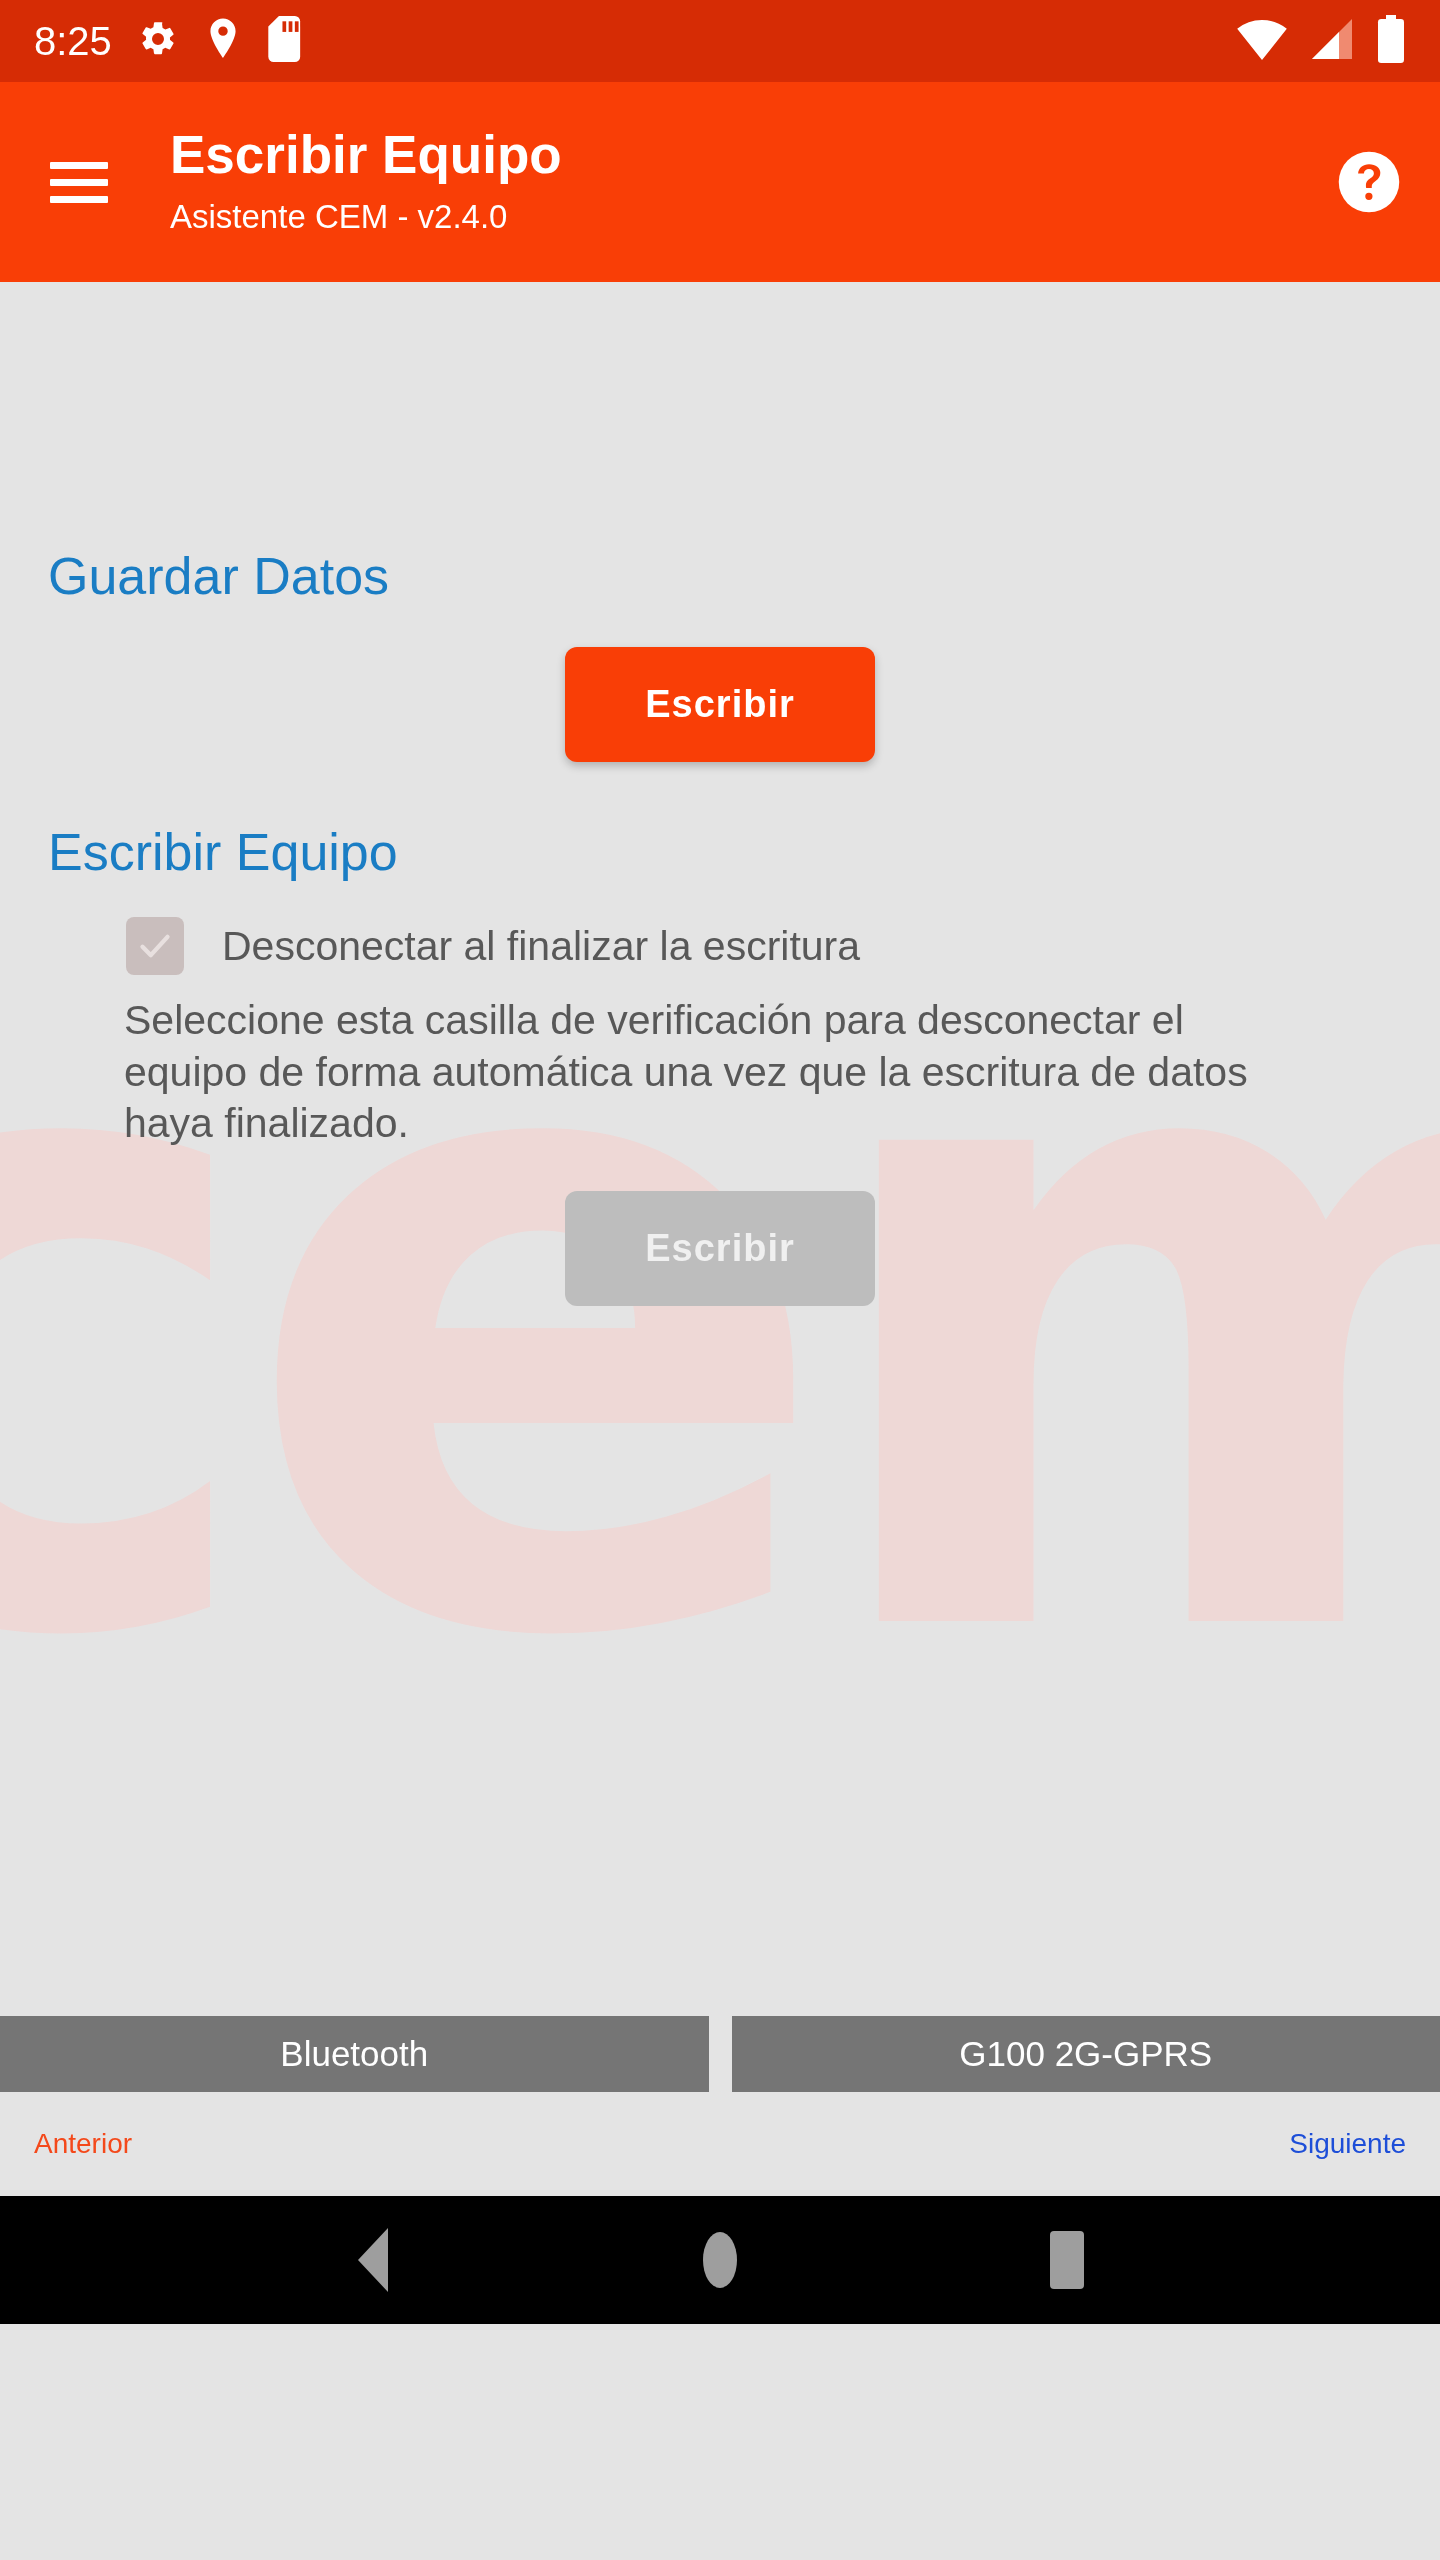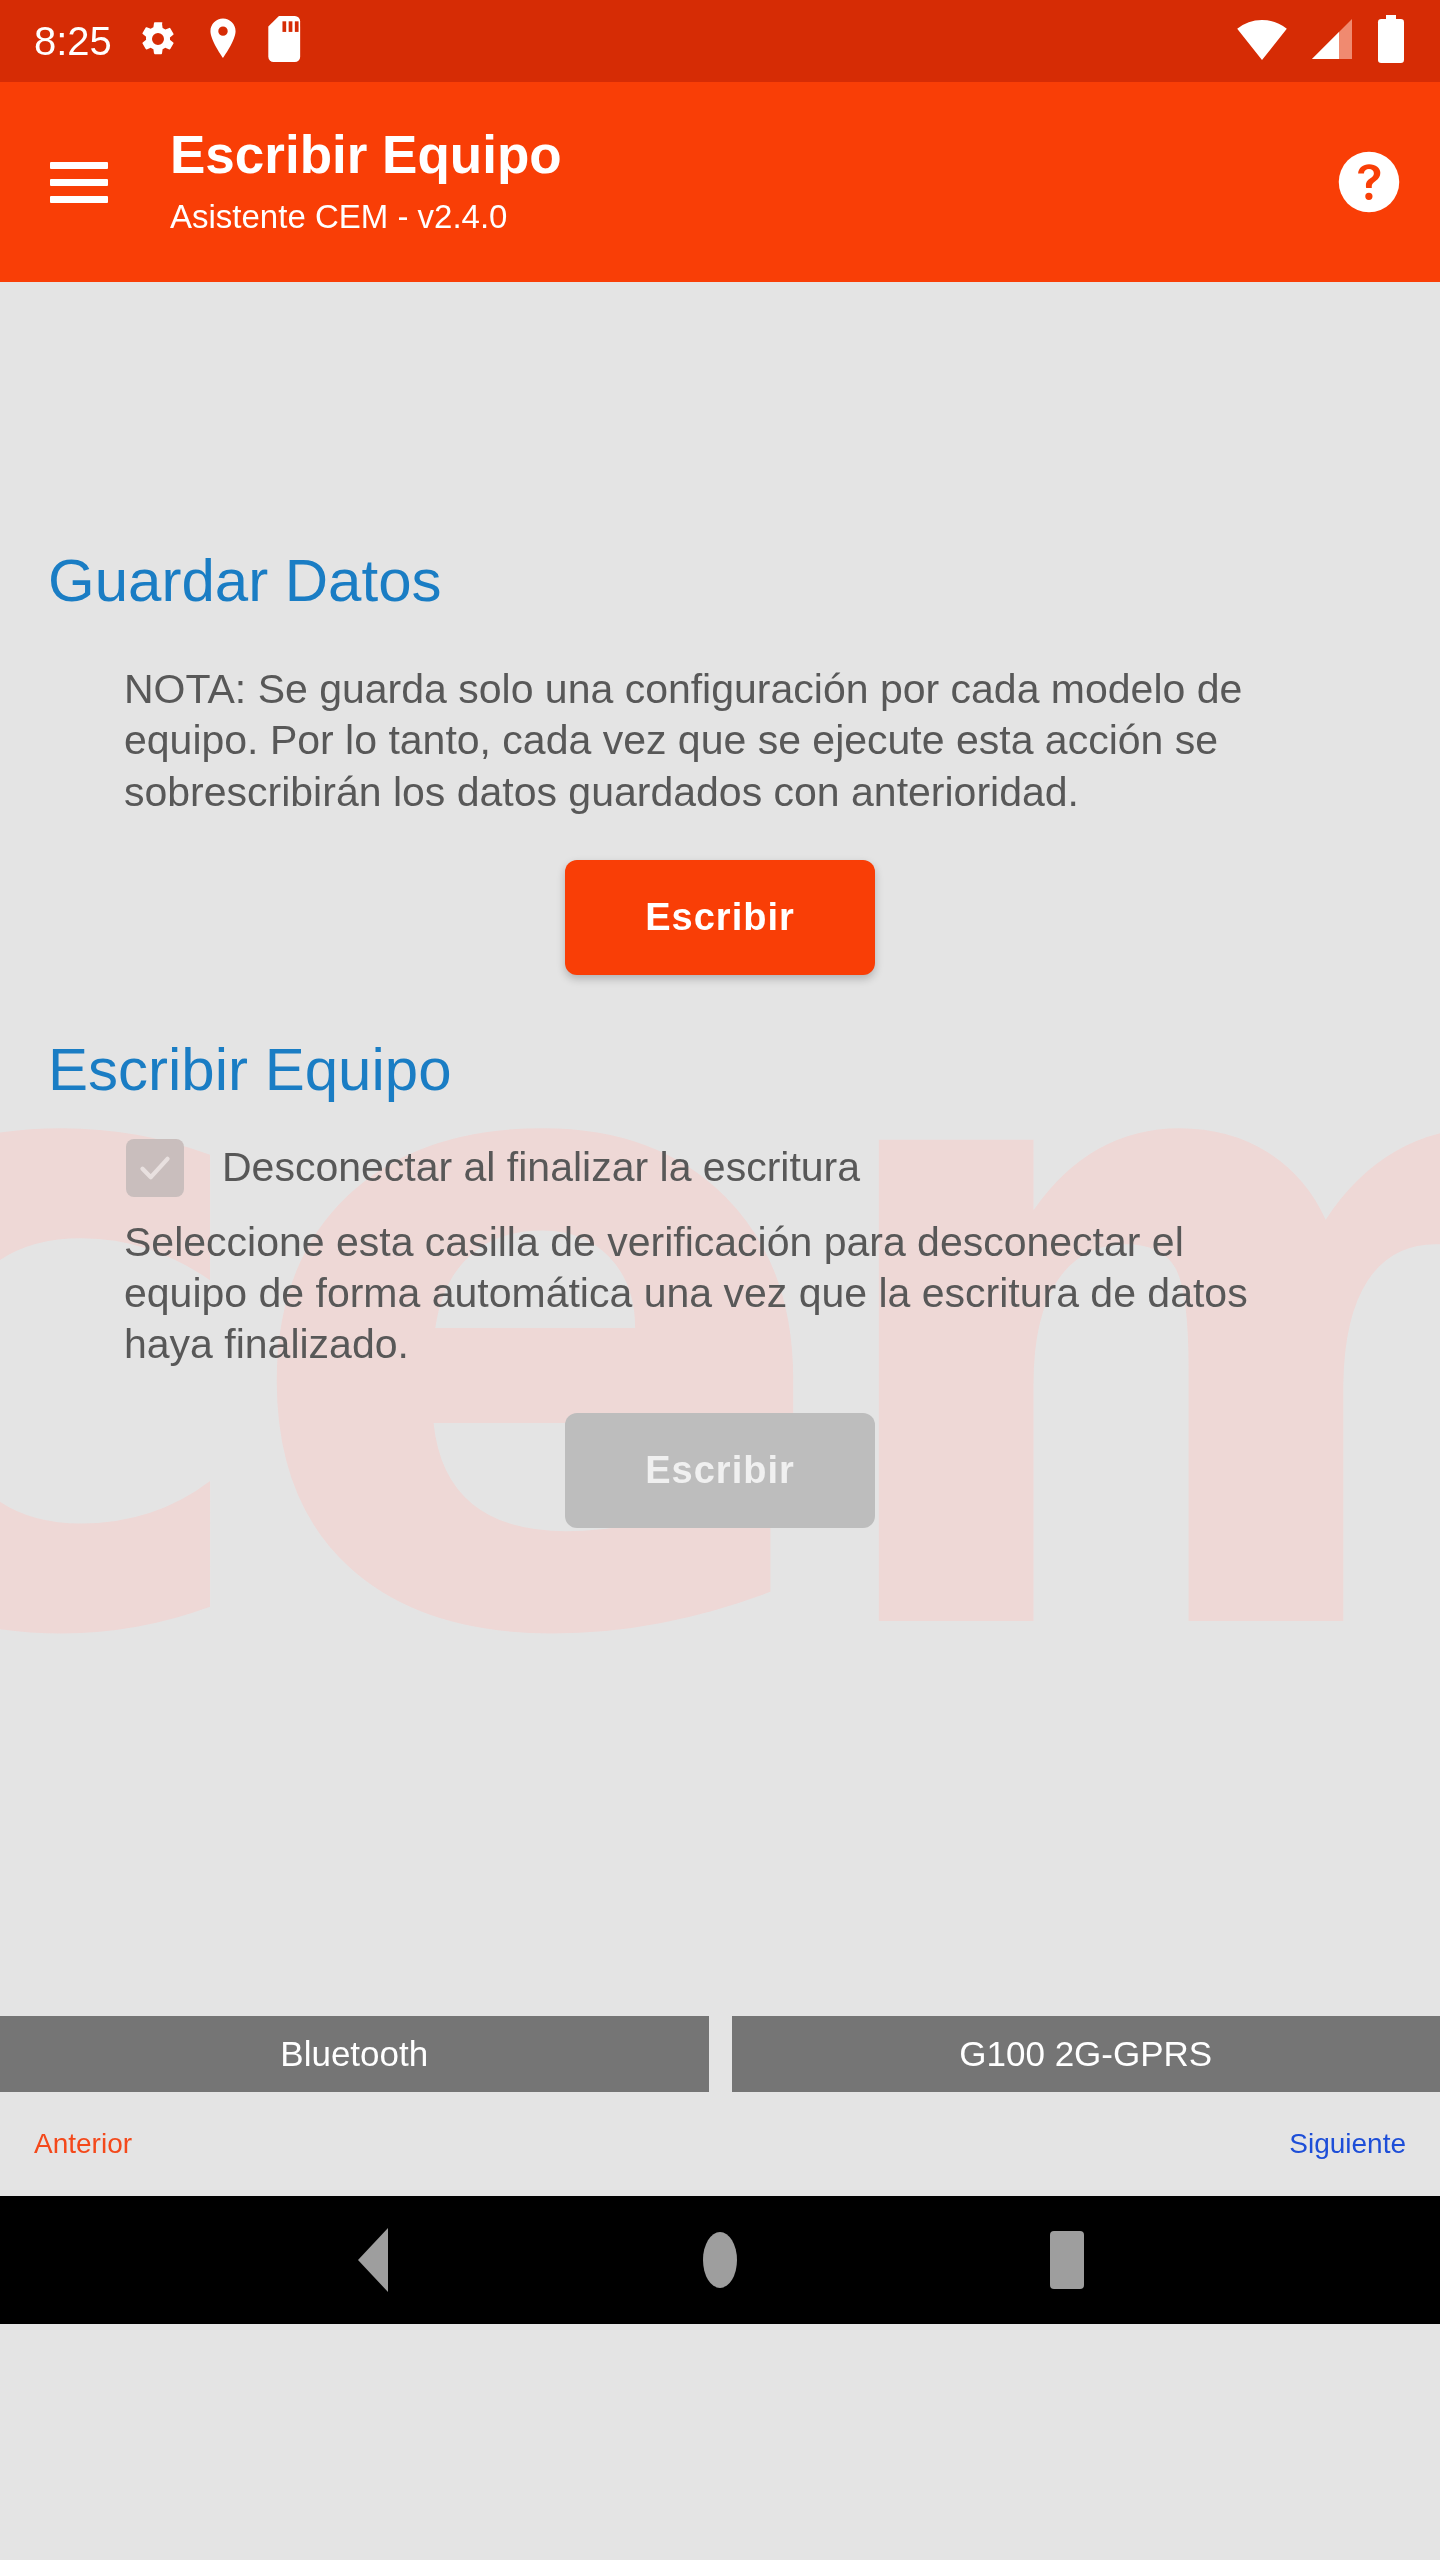--- a/index.html
+++ b/index.html
@@ -135,21 +135,21 @@
     font-family: "DejaVu Sans", sans-serif;
   }
   .content-inner {
     position: relative;
     z-index: 1;
     padding: 0 48px;
   }
 
   .section-heading {
     color: #1a7dc4;
-    font-size: 60px;
+    font-size: 52px;
     font-weight: 400;
     line-height: 1.1;
     letter-spacing: 0px;
   }
   #guardar-heading { padding-top: 266px; }
   #escribir-heading { padding-top: 62px; }
 
   .para {
     color: #585858;
     font-size: 41px;
@@ -377,21 +377,20 @@
 
   <div class="content">
 
     <div class="watermark">cem</div>
 
     <div class="content-inner">
 
       <div class="section-heading" id="guardar-heading">Guardar Datos</div>
 
 
-      <p class="para" id="para-2">NOTA: Se guarda solo una configuración por cada modelo de equipo. Por lo tanto, cada vez que se ejecute esta acción se sobrescribirán los datos guardados con anterioridad.</p>
 
       <div class="btn-row" id="guardar-row">
         <button class="btn btn-primary">Escribir</button>
       </div>
 
       <div class="section-heading" id="escribir-heading">Escribir Equipo</div>
 
       <div class="check-row">
         <span class="checkbox">
           <svg width="40" height="40" viewBox="0 0 24 24">

